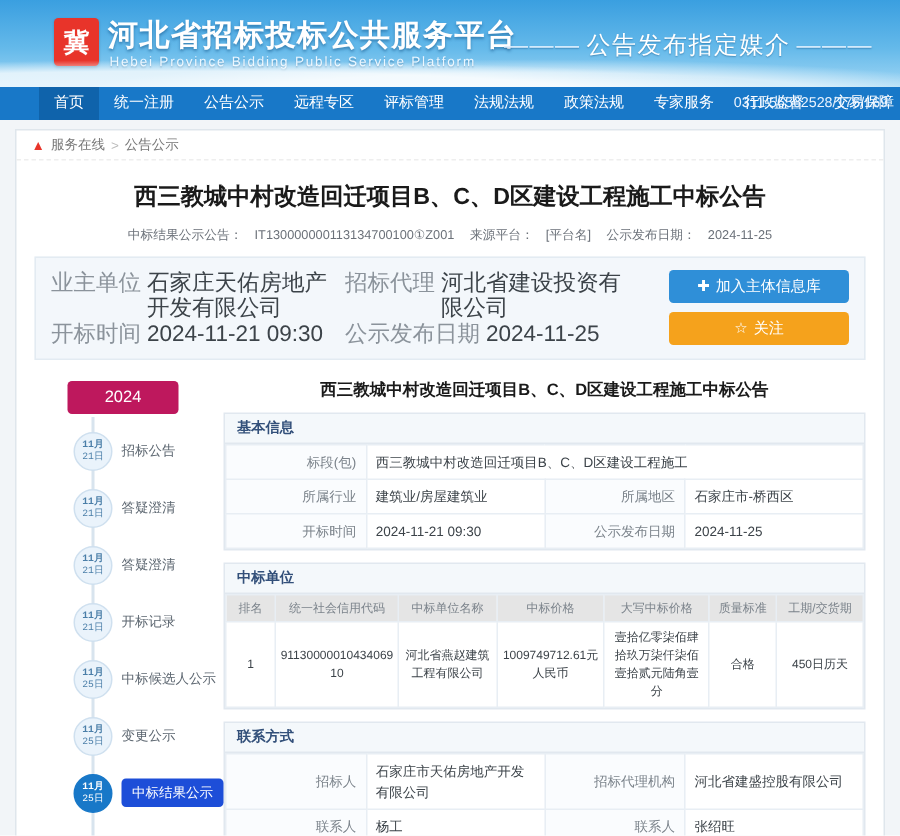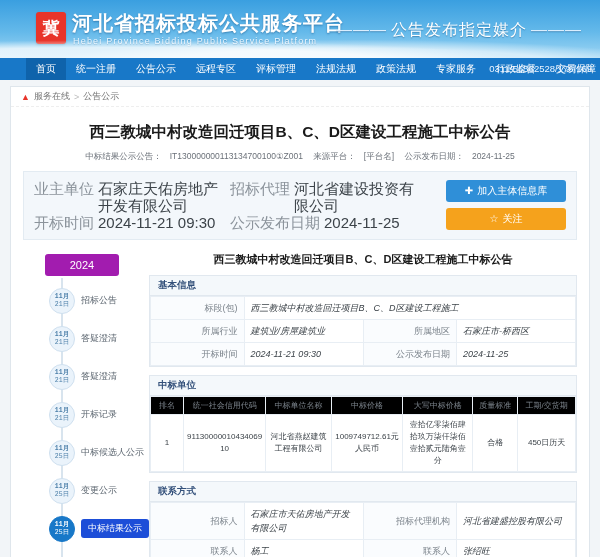--- a/index.html
+++ b/index.html
@@ -99,21 +99,21 @@
     display:flex; align-items:center; justify-content:center; gap:4px; cursor:pointer;
     border:none;
   }
   .btn-blue{ background:#2f8fd8; }
   .btn-orange{ background:#f5a21c; }
 
   
   .body-wrap{ display:flex; padding:10px 12px 0 12px; gap:8px; }
   .timeline{ width:118px; flex:none; position:relative; padding-top:4px; }
   .tl-year{
-    width:74px; height:22px; margin:0 auto 6px auto; background:#a21caf; color:#fff;
+    width:74px; height:22px; margin:0 auto 6px auto; background:#be185d; color:#fff;
     border-radius:3px; font-size:11px; display:flex; align-items:center; justify-content:center;
   }
   .tl-line{
     position:absolute; left:38px; top:28px; bottom:6px; width:2px; background:#d8e4ee;
   }
   .tl-item{ position:relative; height:38px; display:flex; align-items:center;font-family:Liberation Mono, monospace; }
   .tl-dot{
     position:absolute; left:26px; top:6px; width:26px; height:26px; border-radius:50%;
     background:#eaf3fb; border:1px solid #cfe0ef; color:#4a7ea8;
     font-size:6.5px; line-height:8px; text-align:center;
@@ -134,24 +134,24 @@
   }
   .sec{ border:1px solid #e1e8ef; margin-bottom:8px; }
   .sec-head{
     background:#f4f8fb; border-bottom:1px solid #e1e8ef; height:20px;
     display:flex; align-items:center; padding-left:8px;
     font-size:9.5px; color:#33507a; font-weight:bold;
   }
   table{ width:100%; border-collapse:collapse; font-size:9px; }
   .kv td{ border:1px solid #e8eef4; padding:4px 6px; line-height:14px; }
   .kv td.k{ width:22%; background:#fafcfe; color:#7b838b; text-align:right; }
-  .kv td.v{ width:28%; color:#3c4349;font-style:italic; }
+  .kv td.v{ width:28%; color:#3c4349; }
 
   .grid-tbl th{
-    background:#000000; border:1px solid #e8eef4; padding:3px 3px;
+    background:#e5e5e5; border:1px solid #e8eef4; padding:3px 3px;
     font-size:8px; color:#7b838b; font-weight:normal; line-height:11px;
   }
   .grid-tbl td{
     border:1px solid #e8eef4; padding:4px 3px; font-size:8px; color:#3c4349;
     line-height:12px; text-align:center; vertical-align:middle;
   }
 </style>
 </head>
 <body>
 

